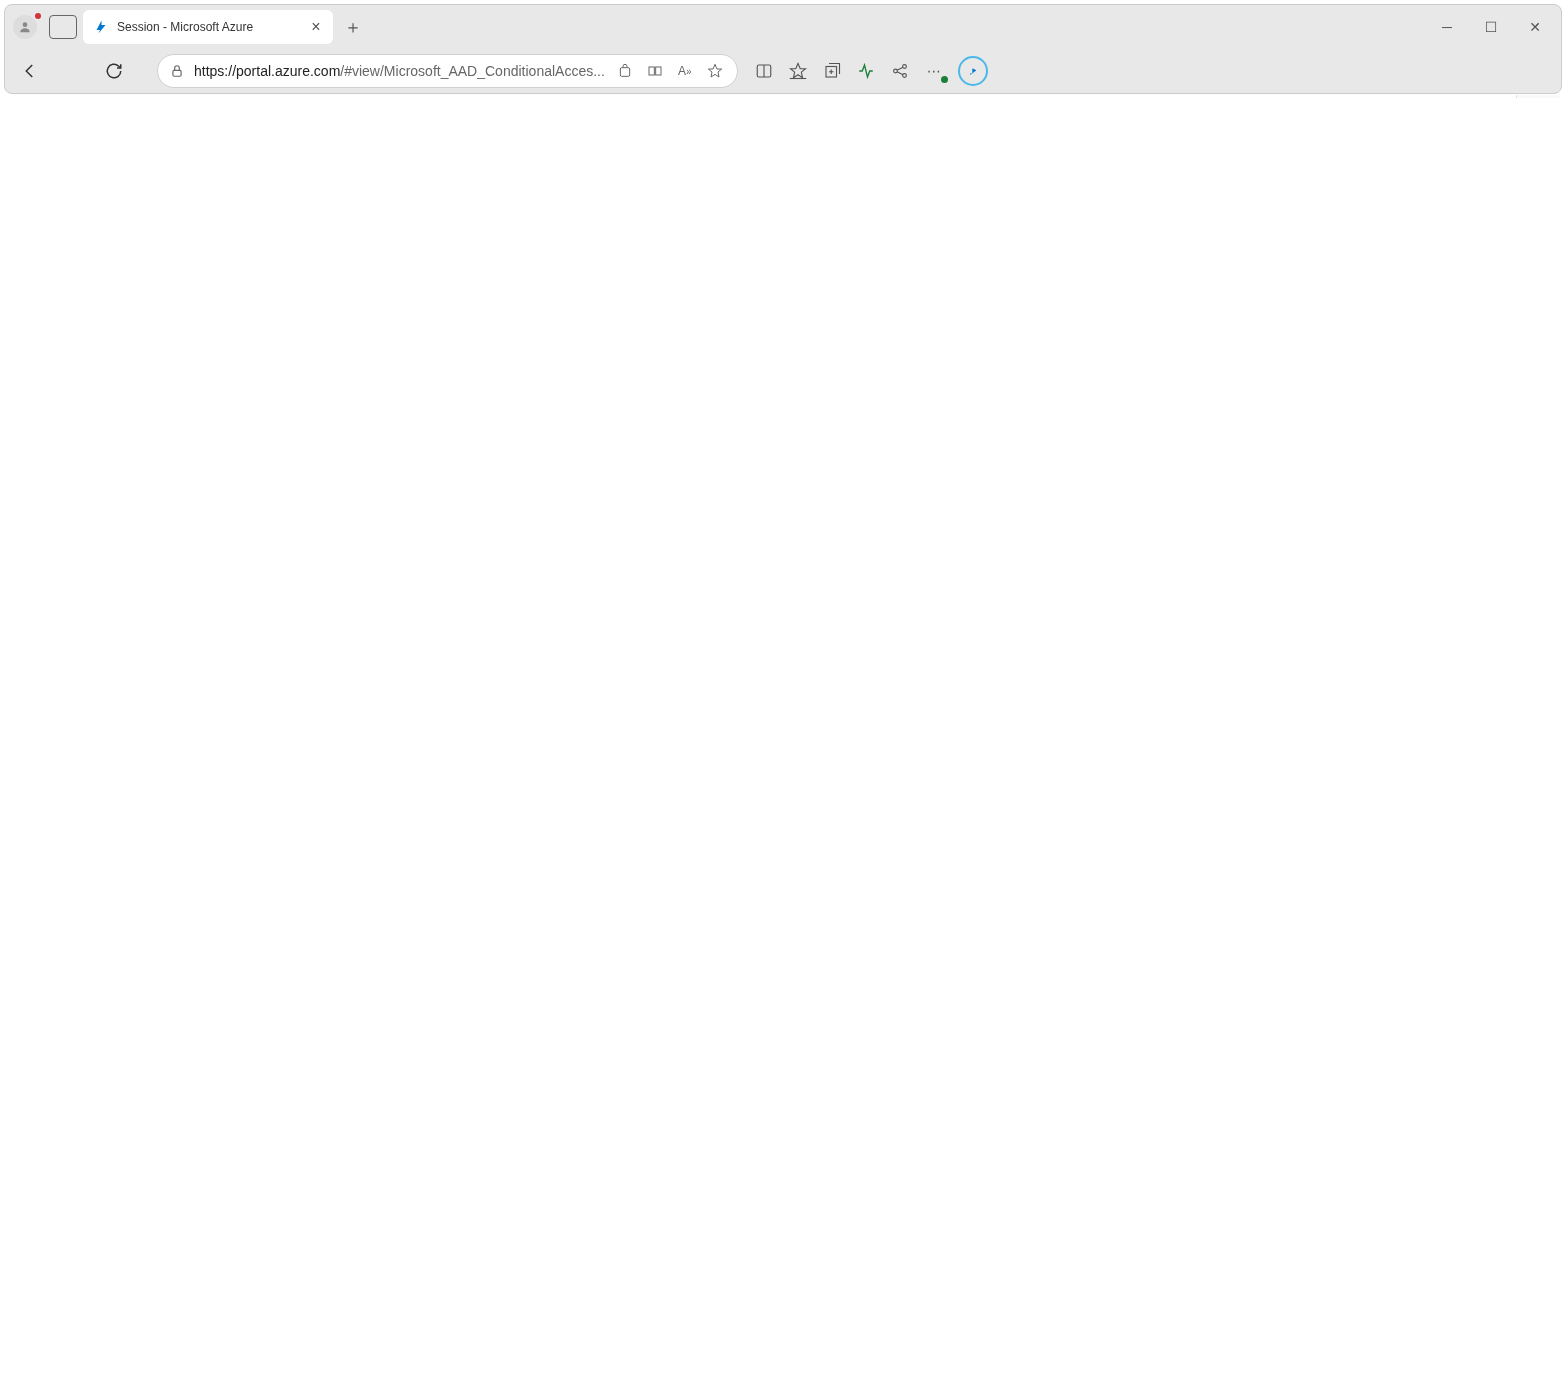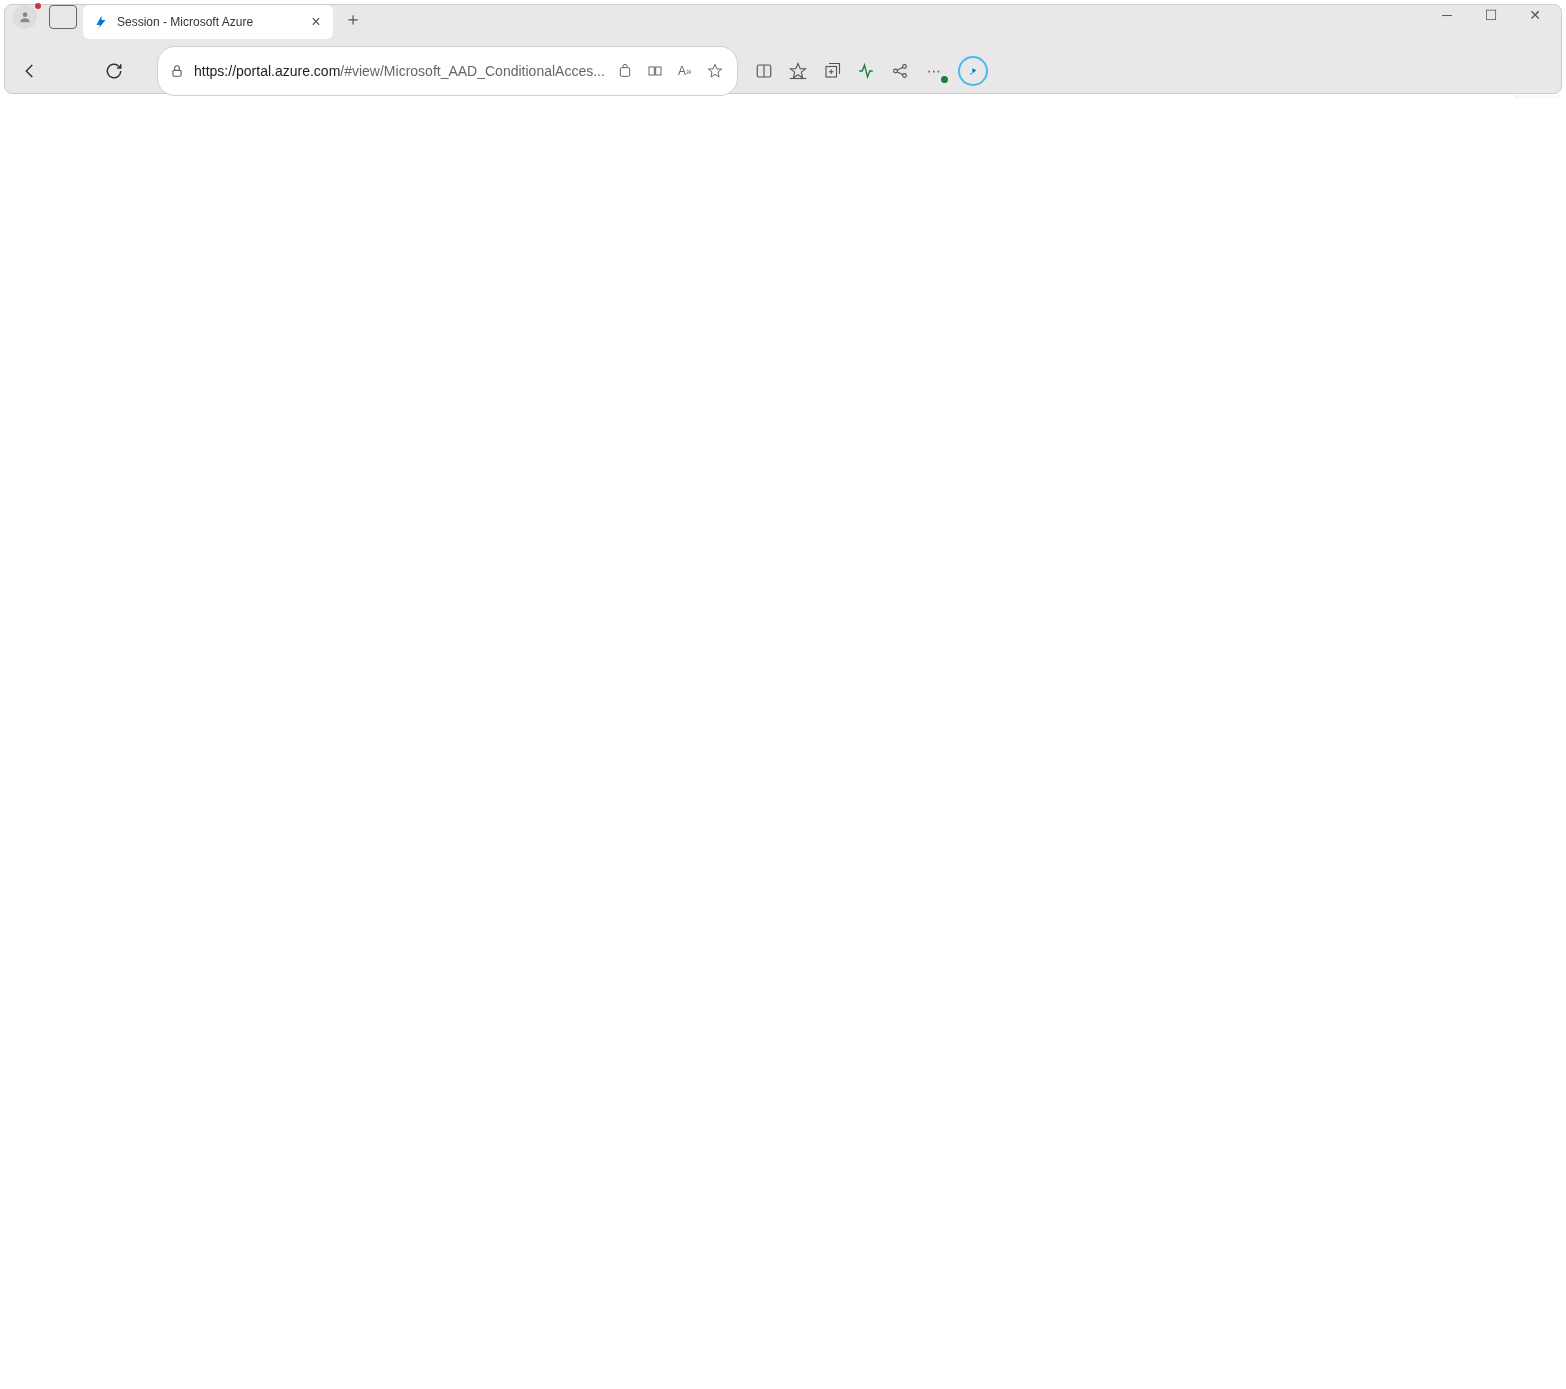--- a/index.html
+++ b/index.html
@@ -1,35 +1,35 @@
 <!DOCTYPE html>
 <html><head>
 <meta charset="utf-8">
 <style>
   * { box-sizing: border-box; margin: 0; padding: 0; }
   body { font-family: "Segoe UI", -apple-system, sans-serif; font-size: 14px; color: #323130; background: #fff; overflow: hidden; }
   
   
   .browser-chrome { background: #e8e8e8; border: 1px solid #ccc; border-radius: 8px; height: 100%; display: flex; flex-direction: column; position: relative; margin: 4px; }
-  .titlebar { height: 44px; display: flex; align-items: flex-start; padding: 0 8px; }
+  .titlebar { height: 44px; display: flex; align-items: center; padding: 0 8px; }
   .titlebar-left { display: flex; align-items: center; gap: 12px; flex: 0 0 auto; }
   .profile-btn { width: 24px; height: 24px; border-radius: 50%; background: #ddd; display:flex;align-items:center;justify-content:center;color:#666;position:relative; }
   .profile-btn::after{content:"";position:absolute;top:-2px;right:-4px;width:6px;height:6px;background:#d13438;border-radius:50%;}
   .workspaces-btn { width:28px;height:24px;border:1.5px solid #666;border-radius:4px;}
   .tab { background: #fff; border-radius: 6px; height: 34px; padding: 0 10px; display: flex; align-items: center; gap: 8px; min-width: 250px; margin-left: 6px; }
   .tab-icon { width:16px; height:16px; }
   .tab-title { flex:1; font-size: 12px; color:#333; }
   .tab-close { width:14px;height:14px;display:flex;align-items:center;justify-content:center;font-size:16px;color:#555;}
   .new-tab-btn { width:28px;height:28px;display:flex;align-items:center;justify-content:center;font-size:18px;color:#555;margin-left:6px;}
   .window-controls { margin-left: auto; display: flex; gap: 24px; padding-right: 8px; }
   .win-btn { width:20px;height:20px;display:flex;align-items:center;justify-content:center;color:#555;}
   
   .addrbar { height: 44px; display: flex; align-items: center; padding: 0 8px; gap: 8px; }
   .nav-btn { width:34px;height:34px;display:flex;align-items:center;justify-content:center;border-radius:4px;color:#444;}
-  .url-box { flex: 0 1 auto; background: #fff; border-radius: 18px; height: 50px; display: flex; align-items: center; padding: 0 12px; gap: 10px; min-width: 530px; border:1px solid #d0d0d0; }
+  .url-box { flex: 0 1 auto; background: #fff; border-radius: 18px; height: 34px; display: flex; align-items: center; padding: 0 12px; gap: 10px; min-width: 530px; border:1px solid #d0d0d0; }
   .url-text { flex:1; font-size: 14px; color:#666; white-space:nowrap; overflow:hidden; text-overflow:ellipsis; }
   .url-host { color:#222; }
   .toolbar-icons { display:flex; align-items:center; gap: 14px; margin-left: 8px; }
   .toolbar-icon { width:20px;height:20px;color:#555;display:flex;align-items:center;justify-content:center;}
   .bing-btn { width:30px;height:30px;border-radius:50%;border:2px solid #4ab8e8;display:flex;align-items:center;justify-content:center;margin-left:6px;}
   
   
   .edge-sidebar { position:absolute; right:1px; top: 90px; bottom:1px; width: 44px; background:#f9f9f9; border-left:1px solid #e0e0e0; display:flex; flex-direction:column; align-items:center; padding-top:8px; gap:18px; border-bottom-right-radius:8px;}
   .sb-icon { width:22px;height:22px; display:flex;align-items:center;justify-content:center; }
   .sb-sep { width:24px; height:1px; background:#ddd; }

